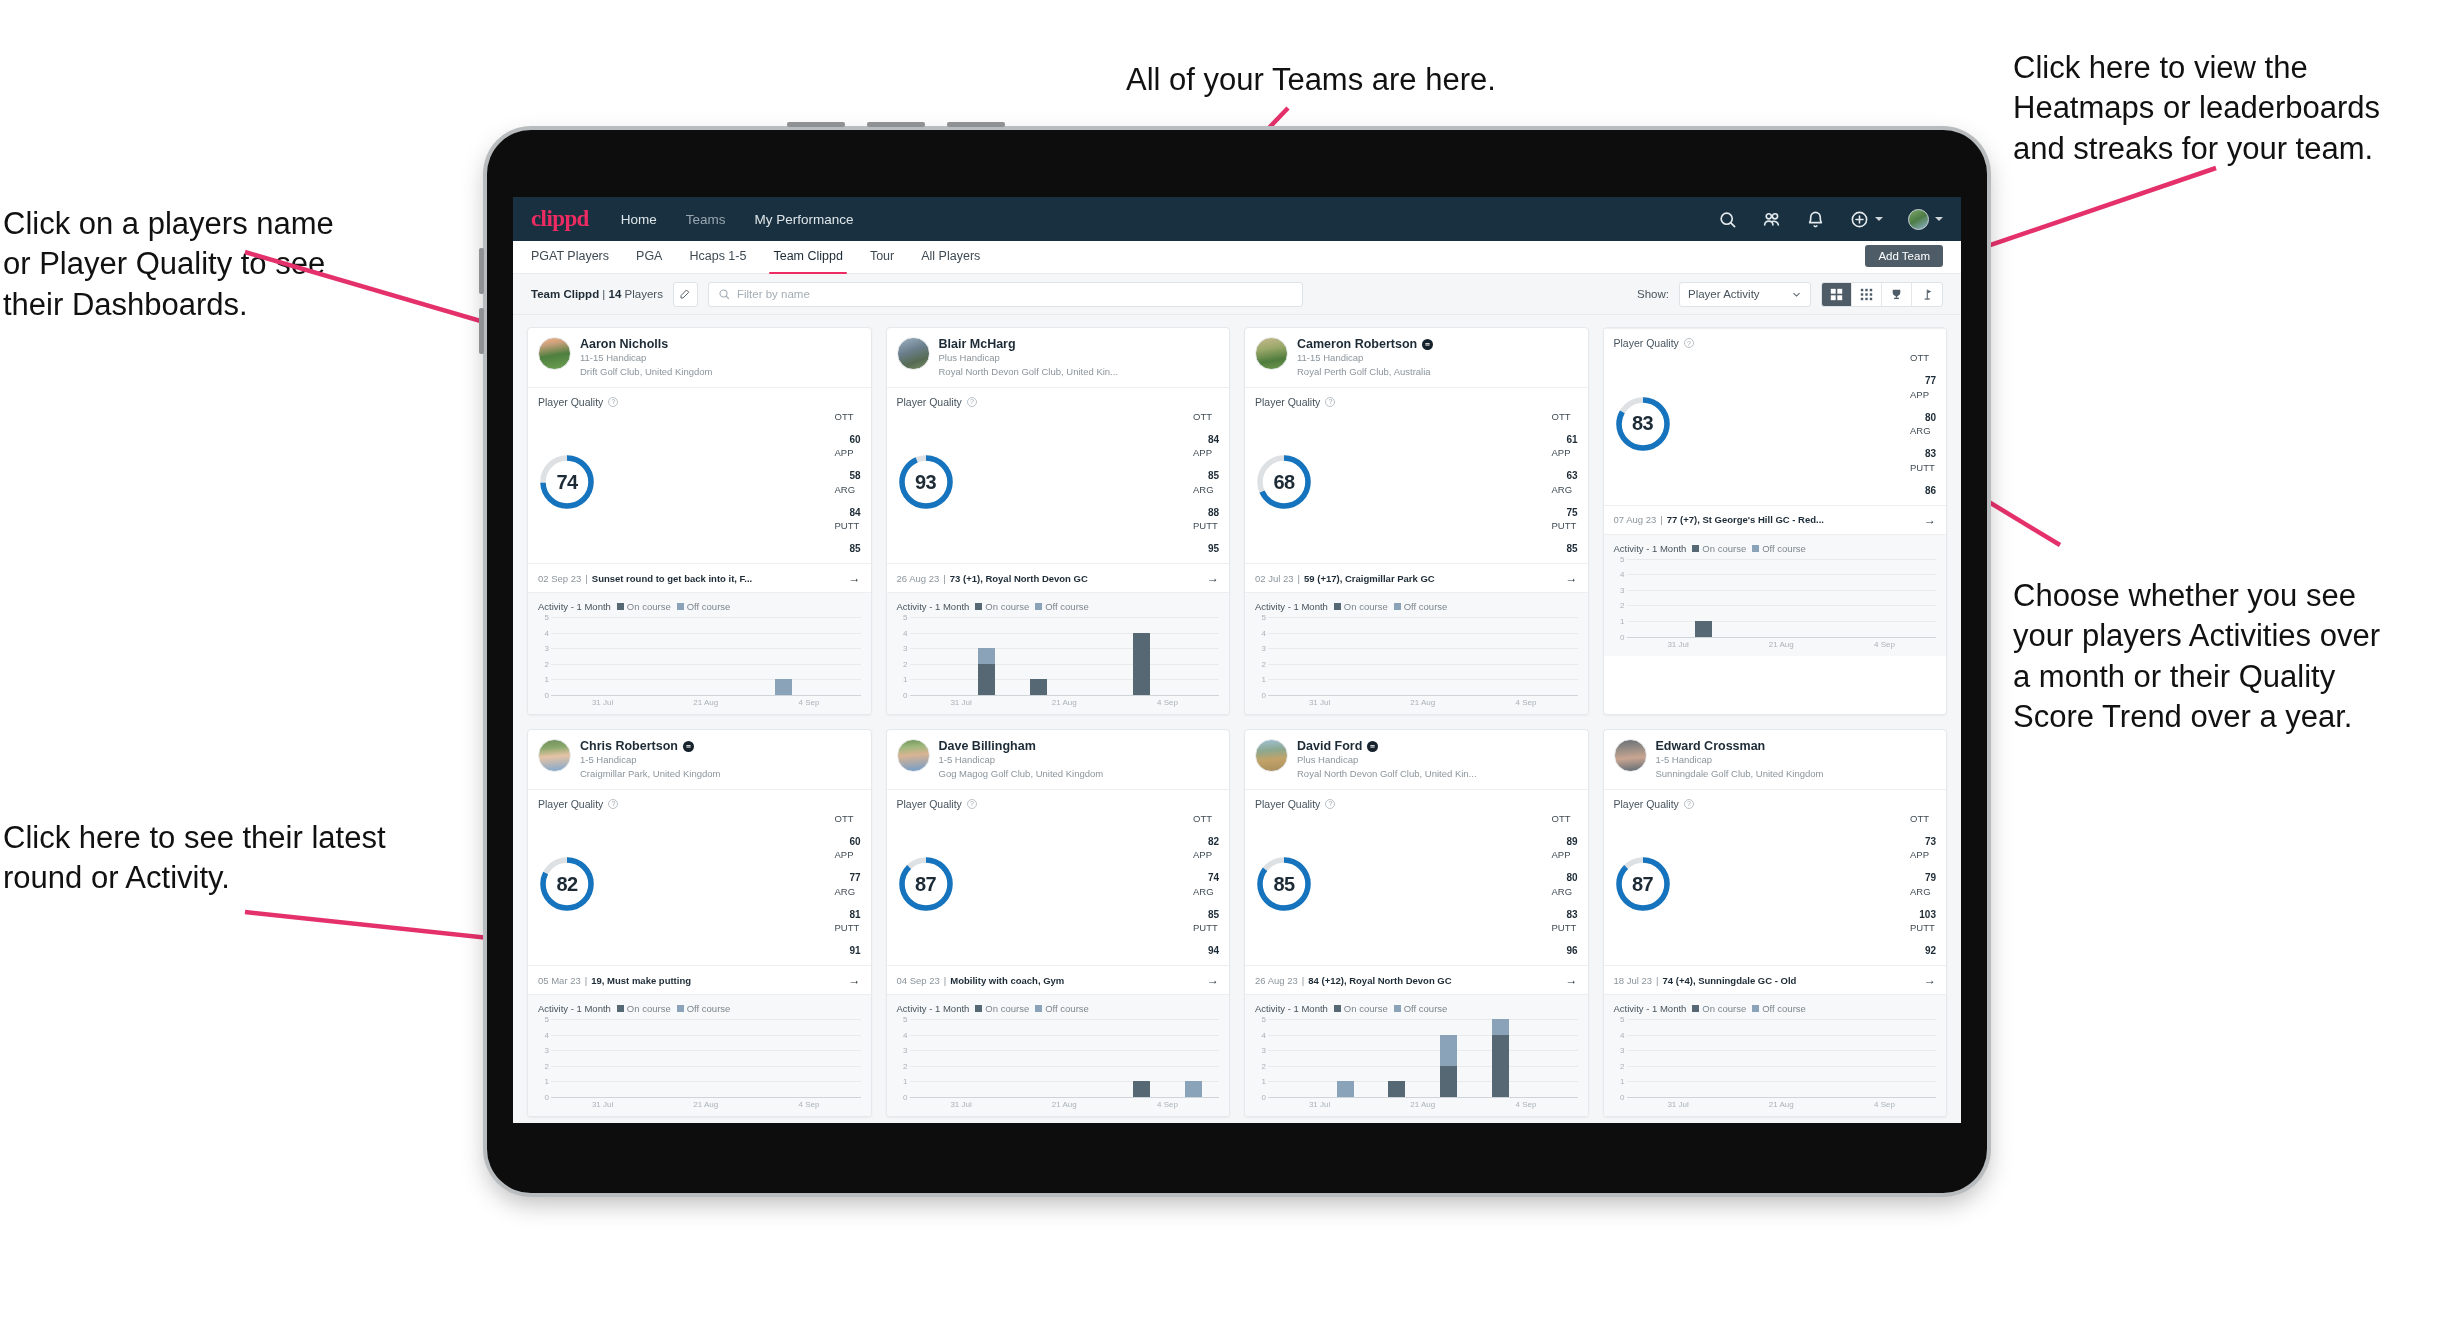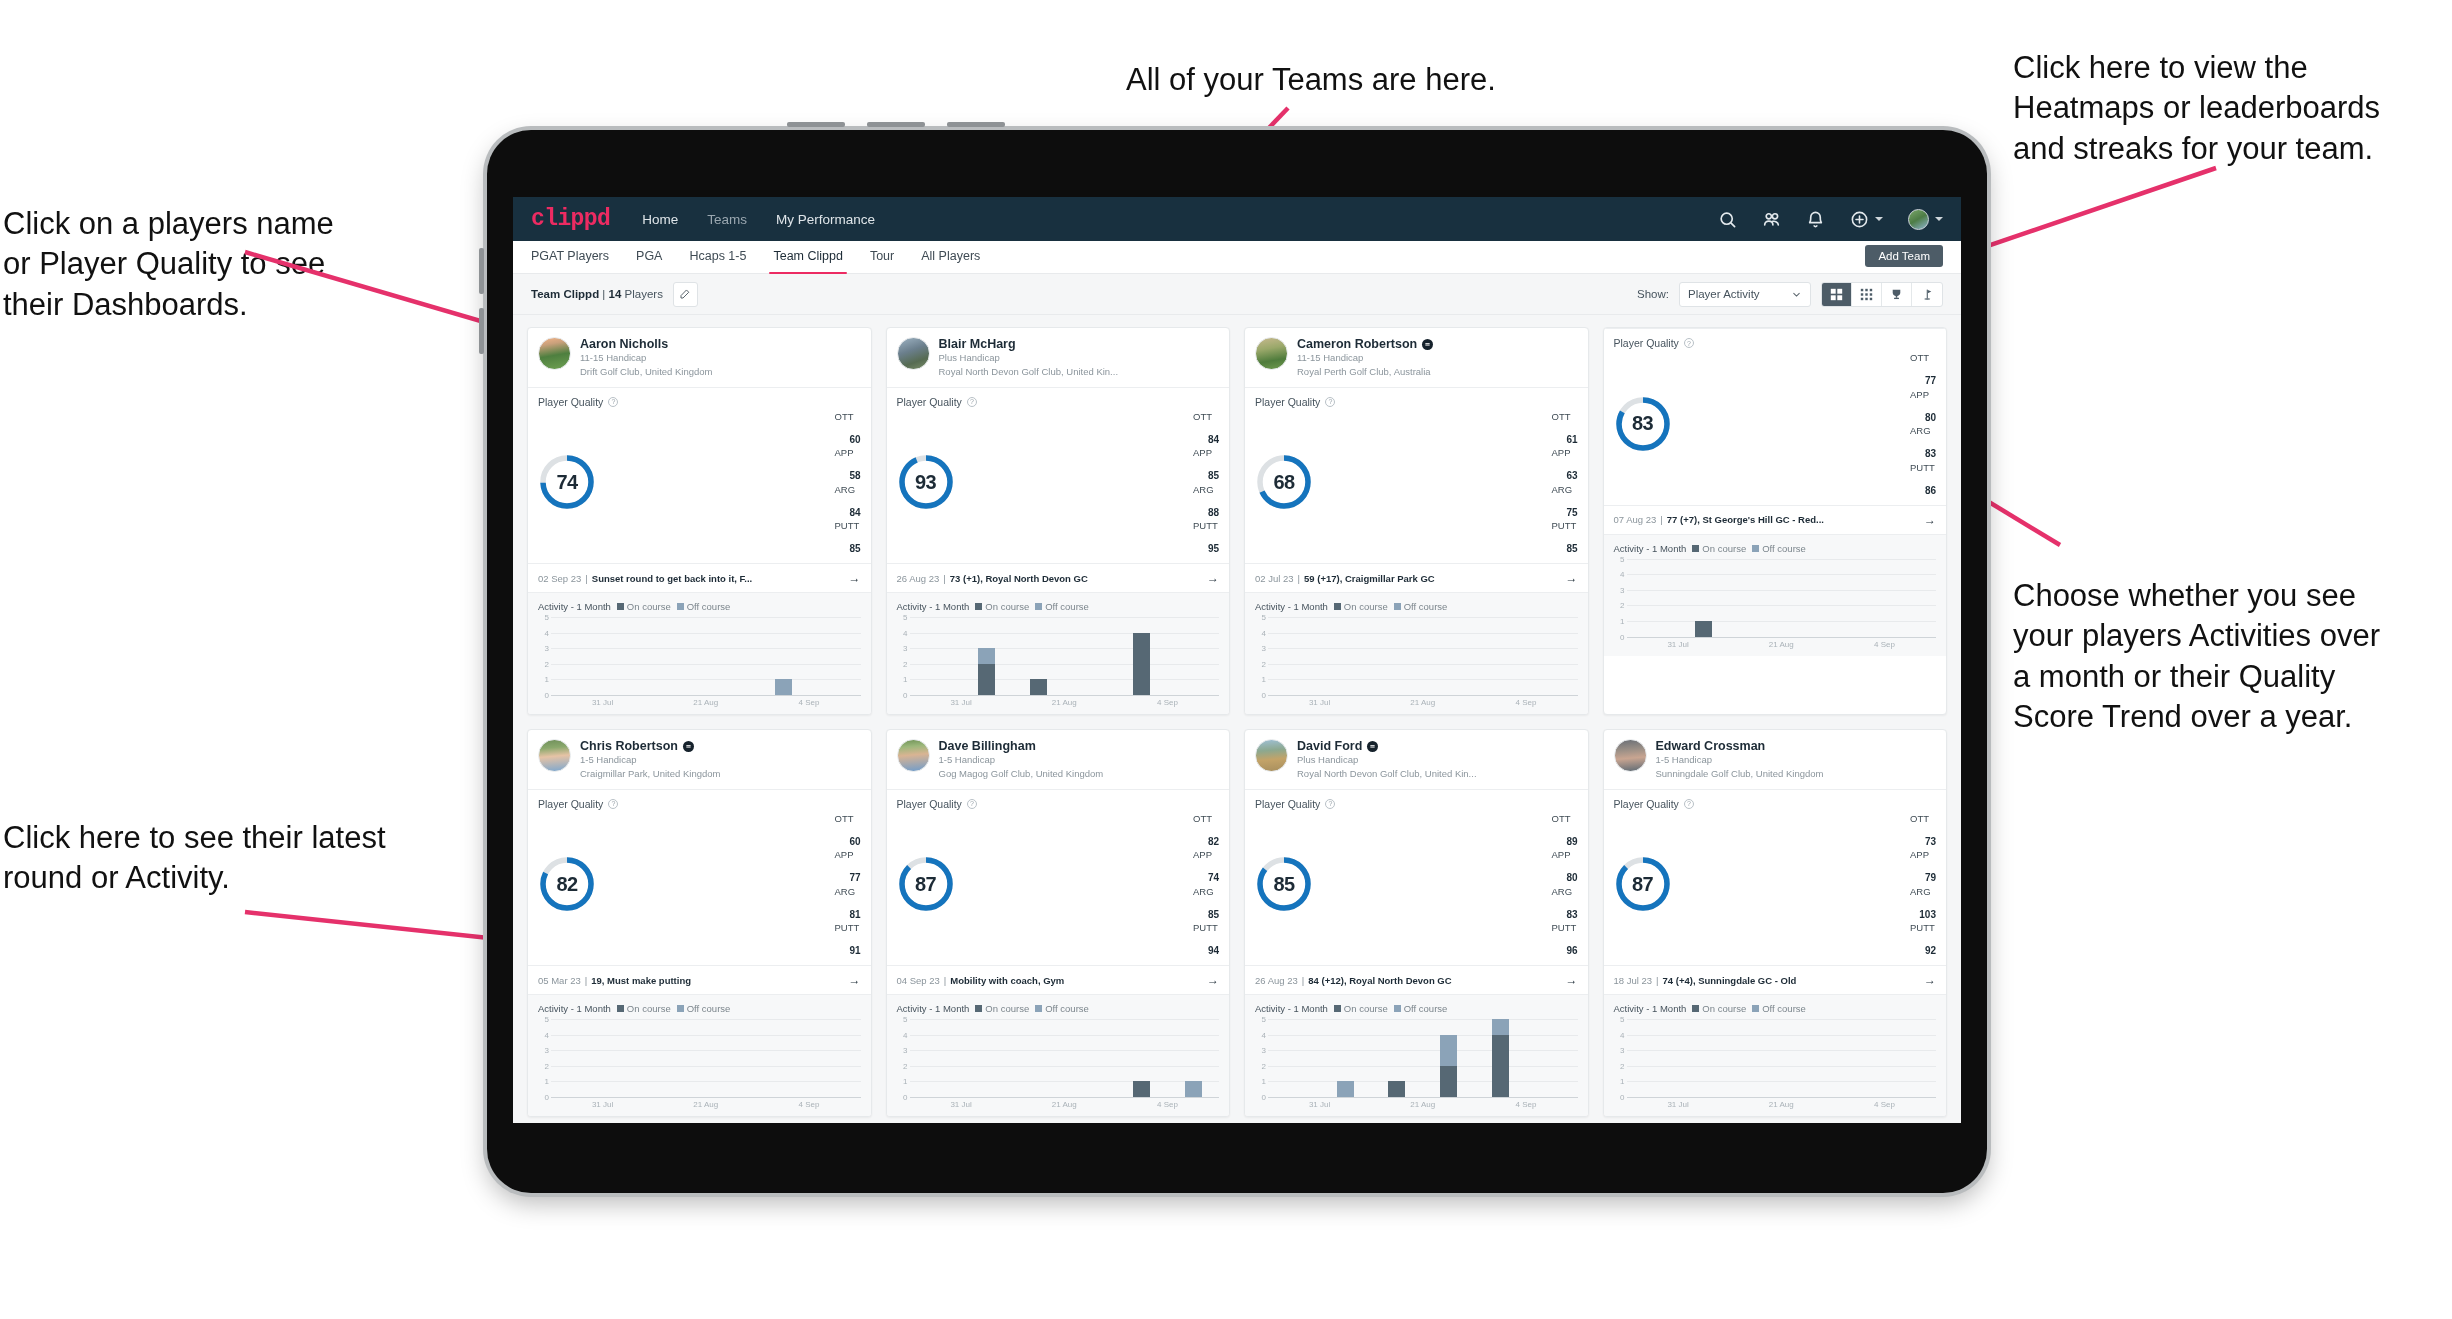--- a/index.html
+++ b/index.html
@@ -52,21 +52,21 @@
     background: #f5f6f7;
     overflow: hidden;
   }
 
   
   #topnav {
     height: 44px; background: #18303f;
     display: flex; align-items: center; padding: 0 18px;
     position: relative;
   }
-  #logo { color:#ec2b62; font-size: 23px; font-weight: 700; letter-spacing:-.6px; margin-right: 32px; font-family:Liberation Mono, monospace;}
+  #logo { color:#ec2b62; font-size: 23px; font-weight: 700; letter-spacing:-.6px; margin-right: 32px; font-family:Liberation Serif, serif;}
   .navlink { color:#dfe5e9; font-size:13.5px; margin-right:29px; }
   .navlink.dim { color:#9aa7b0; }
   #topnav .right { margin-left:auto; display:flex; align-items:center; gap: 25px; }
   .ticon { width:19px; height:19px; display:block; color:#e3e9ed; }
   .avatar-nav {
     width:21px;height:21px;border-radius:50%;
     background: linear-gradient(150deg,#7aa76a 0%,#4d7c45 48%,#8fb6d1 100%);
     border:1.5px solid #cfd6db;
   }
   .caret { width:0;height:0;border-left:4px solid transparent;border-right:4px solid transparent;border-top:4.5px solid #cfd6db; }
@@ -280,20 +280,27 @@
         <div id="teamlabel">
           <b>Team Clippd</b>
           <span>|</span>
           <b>14</b>
           <span>Players</span>
         </div>
         <div id="editbtn">
           <svg width="12" height="12" viewBox="0 0 24 24" fill="none" stroke="#5b666e" stroke-width="2" stroke-linecap="round">
             <path d="M15.5 4.5 19.5 8.5 8 20H4v-4z"></path>
           </svg>
+        </div>
+        <div id="searchbox">
+          <svg width="12" height="12" viewBox="0 0 24 24" fill="none" stroke="#a3adb5" stroke-width="2.2" stroke-linecap="round">
+            <circle cx="11" cy="11" r="7"></circle>
+              <path d="M16.5 16.5 L21 21"></path>
+          </svg>
+          <span class="ph">Filter by name</span>
         </div>
         <div id="showlabel">Show:</div>
         <div id="showsel">
           <span>Player Activity</span>
           <svg class="cv" width="11" height="11" viewBox="0 0 24 24" fill="none" stroke="#5b666e" stroke-width="2.2" stroke-linecap="round">
             <path d="M6 9.5 12 15.5 18 9.5"></path>
           </svg>
         </div>
         <div id="viewtoggle">
           <div class="vbtn sel">

